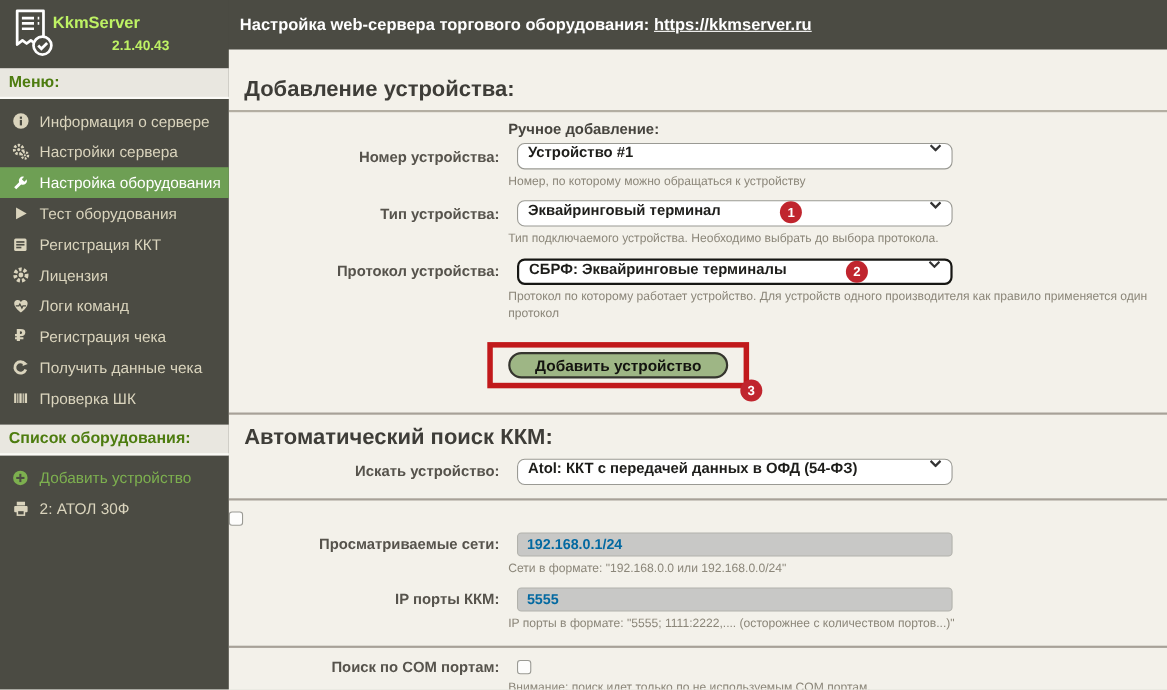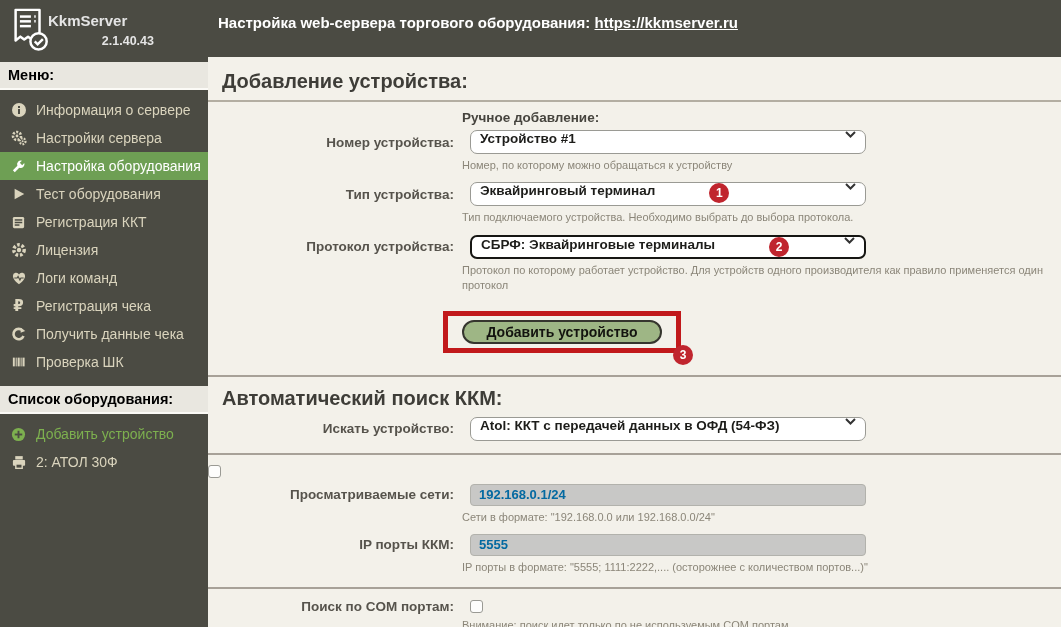--- a/index.html
+++ b/index.html
@@ -1,31 +1,31 @@
 <!DOCTYPE html>
 <html lang="ru"><head>
 <meta charset="utf-8">
 <style>
   html,body{margin:0;padding:0;background:#d8d8d0;}
   .app{position:relative;width:1061px;height:627px;overflow:hidden;
        font-family:"Liberation Sans","DejaVu Sans",sans-serif;background:#f3f1ea;}
 
   
-  .topbar{position:absolute;left:0;top:0;width:1061px;height:57px;background:#4b4b43;color:#fff;z-index:2;}
+  .topbar{position:absolute;left:0;top:0;width:1061px;height:45px;background:#4b4b43;color:#fff;z-index:2;}
   .page-title{position:absolute;left:218px;top:14px;font-size:15px;font-weight:bold;white-space:nowrap;}
   .page-title a{color:#fff;text-decoration:underline;}
 
   .logo{position:absolute;left:7px;top:4px;}
   .brand{position:absolute;left:48px;top:12px;width:106px;}
   .brand-name{font-size:15px;font-weight:bold;}
   .brand-version{font-size:12.5px;font-weight:bold;text-align:right;margin-top:5px;}
 
   
   .sidebar{position:absolute;left:0;top:0;width:208px;height:627px;background:#4b4b43;z-index:3;}
-  .side-band{margin-top:5px;background:#e9e7e0;color:#000000;font-weight:bold;font-size:14.5px;
+  .side-band{margin-top:5px;background:#e9e7e0;color:#4d7c0f;font-weight:bold;font-size:14.5px;
              padding:5px 0 5px 8px;border-bottom:2px solid #fbfaf6;}
   .side-list{padding:6px 0 2px 0;}
   .side-item{display:flex;align-items:center;gap:9px;padding:5px 6px 5px 10px;color:#dad4bd;
              font-size:14px;cursor:pointer;line-height:18px;}
   .side-item.active{background:#6e9f54;color:#ffffff;}
   .ico{width:17px;height:16px;flex:none;display:flex;align-items:center;justify-content:center;color:inherit;}
   .ico svg{display:block;}
   .ruble-glyph{font-size:15px;font-weight:bold;line-height:16px;}
   .green-item{color:#7db04f;}
 
@@ -80,21 +80,21 @@
         <path d="M9 5 H34 V36 L30 33 L26 36 L22 33 L18 36 L14 33 L9 37 Z" stroke="#fff" stroke-width="2.6" stroke-linejoin="round"></path>
         <path d="M13.5 12 H25" stroke="#fff" stroke-width="2.6"></path>
           <path d="M28.5 12 H30" stroke="#fff" stroke-width="2.6"></path>
         <path d="M13.5 17 H25" stroke="#fff" stroke-width="2.6"></path>
           <path d="M28.5 17 H30" stroke="#fff" stroke-width="2.6"></path>
         <path d="M13.5 22 H25" stroke="#fff" stroke-width="2.6"></path>
         <circle cx="33" cy="38" r="8.5" fill="#4b4b43" stroke="#fff" stroke-width="2.6"></circle>
         <path d="M29 38 L32 41 L37.5 35.5" stroke="#fff" stroke-width="2.6" fill="none"></path>
       </svg>
     </div>
-    <div class="brand" style="color:#e5e5e5">
+    <div class="brand" style="color:#bef264">
       <div class="brand-name">KkmServer</div>
       <div class="brand-version">2.1.40.43</div>
     </div>
 
     <div style="height:57px"></div>
     <div class="side-band">Меню:</div>
 
     <div class="side-list">
       <div class="side-item">
         <span class="ico">

